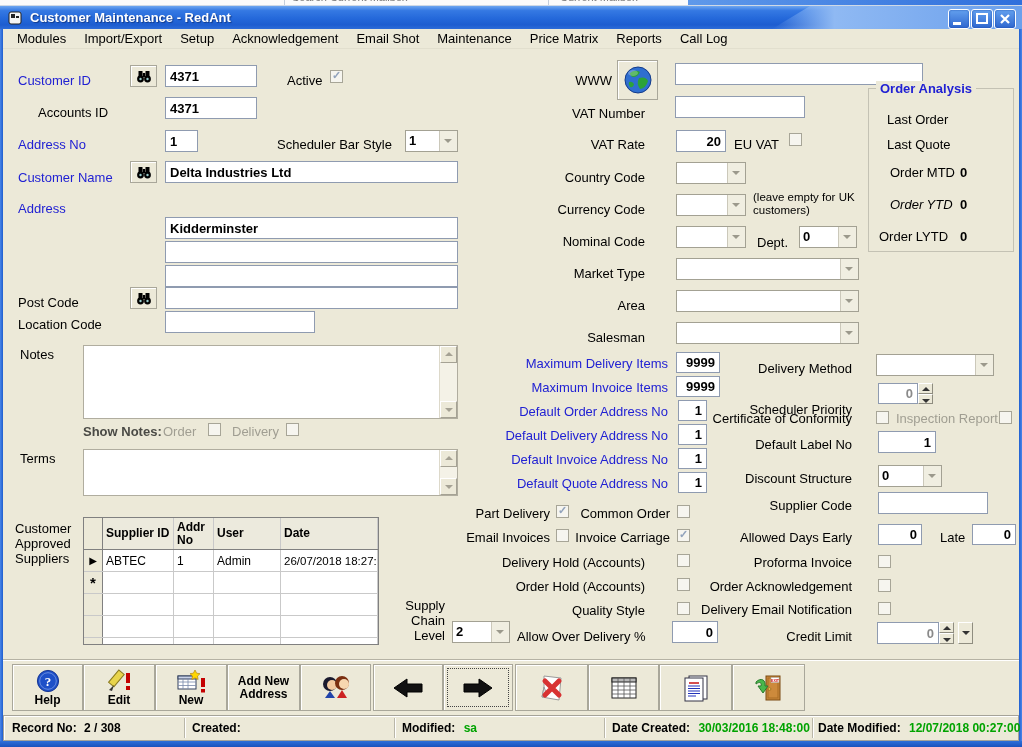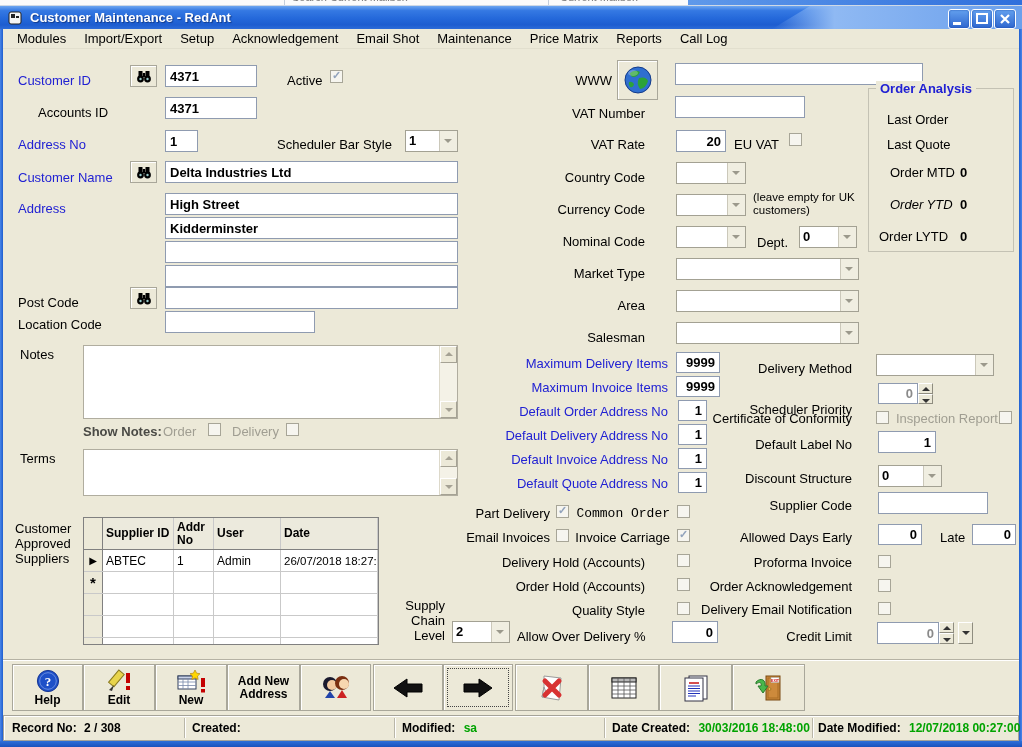--- a/index.html
+++ b/index.html
@@ -182,21 +182,20 @@
         <rect x="6.8" y="3" width="2.4" height="4" fill="#000"></rect>
         <circle cx="4.5" cy="9" r="3.4" fill="#000"></circle>
         <circle cx="11.5" cy="9" r="3.4" fill="#000"></circle>
         <circle cx="4.5" cy="9" r="1.2" fill="#9cc"></circle>
         <circle cx="11.5" cy="9" r="1.2" fill="#9cc"></circle>
       </svg>
   </button>
   <input class="abs tf" style="left: 165px; top: 161px; width: 293px;" value="Delta Industries Ltd">
 
   <span class="abs lbl blue" style="left:18px;top:201px;">Address</span>
-  <input class="abs tf" style="left: 165px; top: 193px; width: 293px;" value="High Street">
   <input class="abs tf" style="left: 165px; top: 217px; width: 293px;" value="Kidderminster">
   <input class="abs tf" style="left: 165px; top: 241px; width: 293px;" value="">
   <input class="abs tf" style="left: 165px; top: 265px; width: 293px;" value="">
 
   <span class="abs lbl" style="left:18px;top:295px;">Post Code</span>
   <button class="abs rbtn" style="left:130px;top:287px;width:27px;height:22px;">
     <svg width="16" height="13" viewBox="0 0 16 13">
         <rect x="2.5" y="1" width="4" height="6" fill="#000"></rect>
         <rect x="9.5" y="1" width="4" height="6" fill="#000"></rect>
         <rect x="6.8" y="3" width="2.4" height="4" fill="#000"></rect>
@@ -351,21 +350,21 @@
   <input class="abs tf num" style="left: 678px; top: 400px; width: 29px; height: 21px;" value="1">
   <span class="abs lbl blue r" style="left:440px;top:428px;width:228px;">Default Delivery Address No</span>
   <input class="abs tf num" style="left: 678px; top: 424px; width: 29px; height: 21px;" value="1">
   <span class="abs lbl blue r" style="left:440px;top:452px;width:228px;">Default Invoice Address No</span>
   <input class="abs tf num" style="left: 678px; top: 448px; width: 29px; height: 21px;" value="1">
   <span class="abs lbl blue r" style="left:440px;top:476px;width:228px;">Default Quote Address No</span>
   <input class="abs tf num" style="left: 678px; top: 472px; width: 29px; height: 21px;" value="1">
 
   <span class="abs lbl r" style="left:440px;top:506px;width:110px;">Part Delivery</span>
   <span class="abs cb checked" style="left:556px;top:505px;"></span>
-  <span class="abs lbl r" style="left:560px;top:506px;width:110px;font-family:Liberation Mono, monospace;">Common Order</span>
+  <span class="abs lbl r" style="left:560px;top:506px;width:110px;">Common Order</span>
   <span class="abs cb" style="left:677px;top:505px;"></span>
 
   <span class="abs lbl r" style="left:440px;top:530px;width:110px;">Email Invoices</span>
   <span class="abs cb" style="left:556px;top:529px;"></span>
   <span class="abs lbl r" style="left:560px;top:530px;width:110px;">Invoice Carriage</span>
   <span class="abs cb checked" style="left:677px;top:529px;"></span>
 
   <span class="abs lbl r" style="left:440px;top:555px;width:205px;">Delivery Hold (Accounts)</span>
   <span class="abs cb" style="left:677px;top:554px;"></span>
   <span class="abs lbl r" style="left:440px;top:579px;width:205px;">Order Hold (Accounts)</span>

